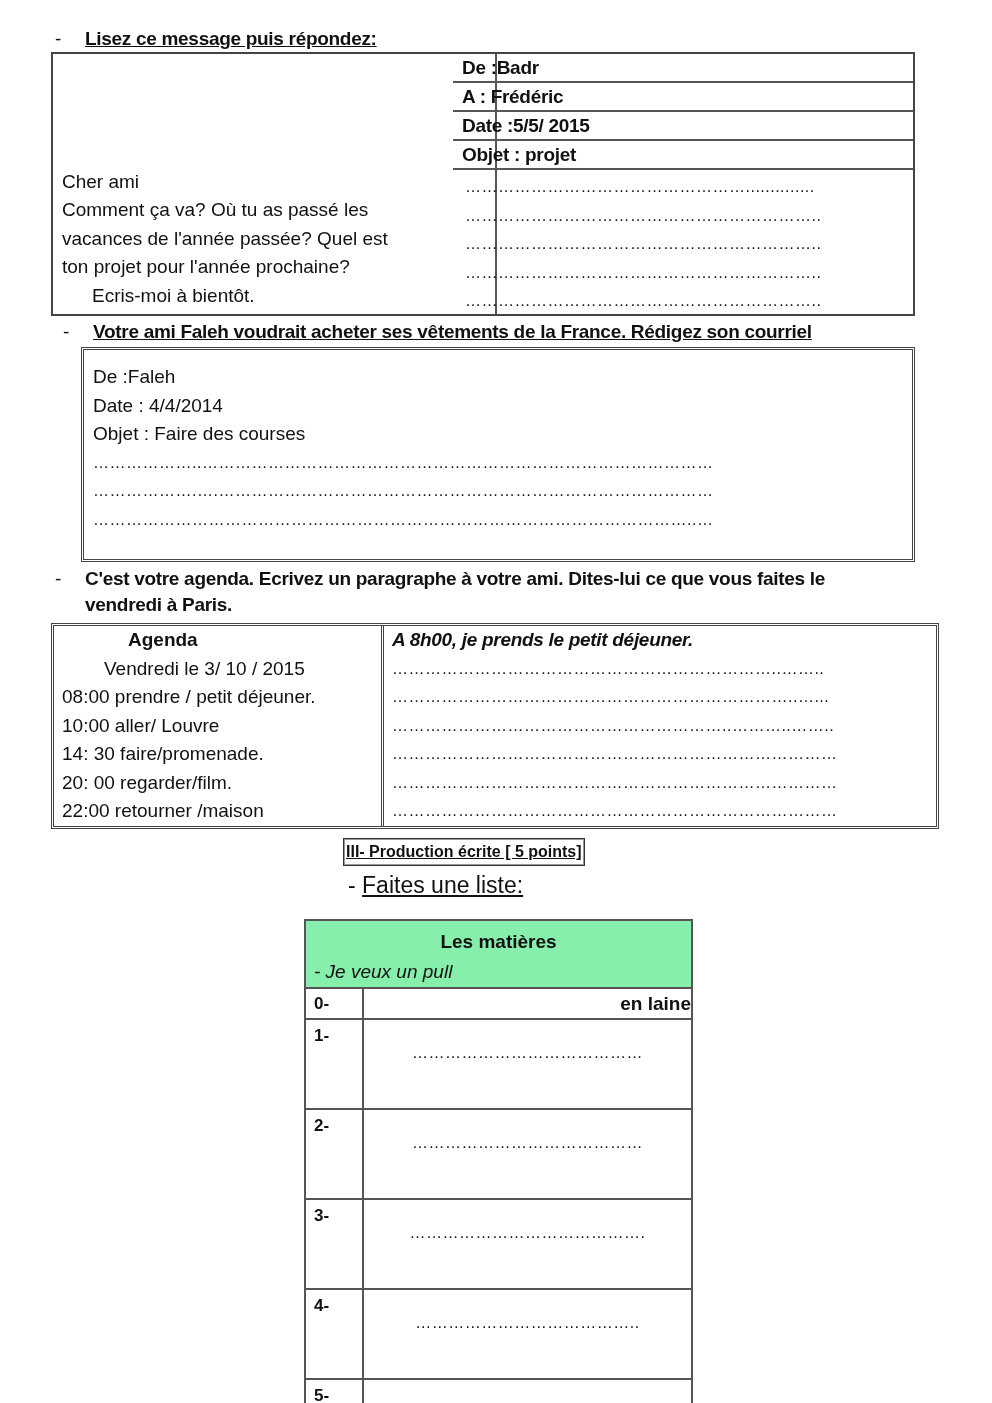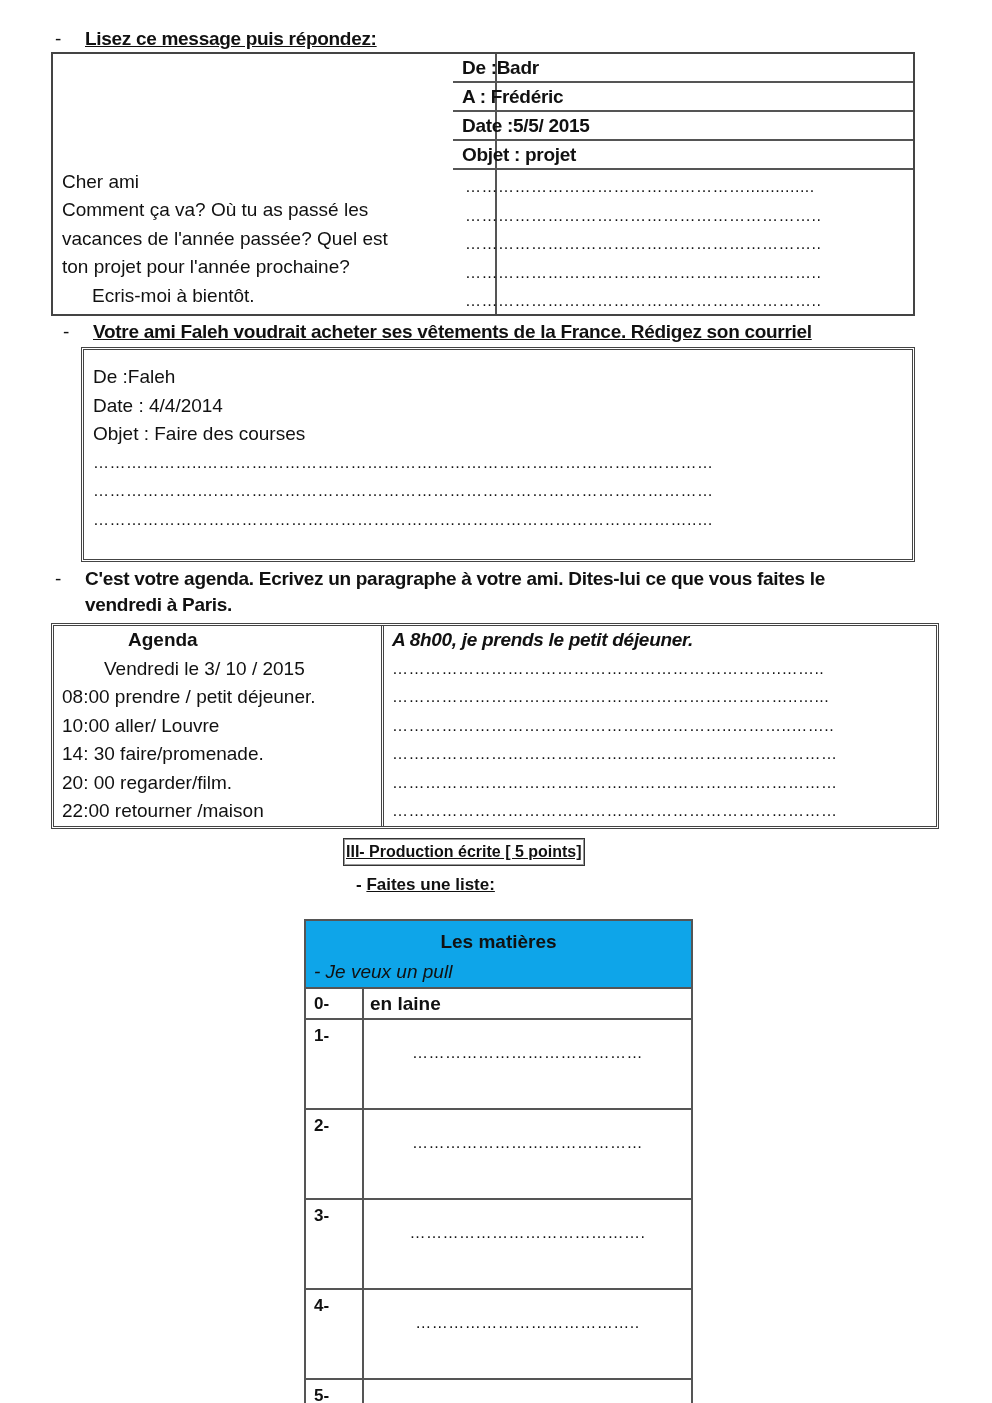--- a/index.html
+++ b/index.html
@@ -24,28 +24,28 @@
   #t2 { left:81px; top:347px; width:834px; height:215px; border:3px double #444; box-sizing:border-box; padding:13px 9px; font-size:19px; line-height:28.5px; }
 
   
   #t3 { left:51px; top:623px; width:888px; height:206px; border:3px double #444; box-sizing:border-box; }
   #t3 .left { position:absolute; left:0; top:0; width:330px; height:100%; border-right:3px double #444; box-sizing:border-box; padding-left:8px; font-size:19px; line-height:28.5px; }
   #t3 .right { position:absolute; left:330px; top:0; right:0; padding-left:8px; line-height:28.5px; }
   #t3 .ex { font-weight:bold; font-style:italic; font-size:19px; }
 
   
   #title3 { left:343px; top:838px; border:1px solid #333; box-shadow:0 0 0 1px #999 inset; padding:0 2px; font-weight:bold; font-size:16px; line-height:26px; text-decoration:underline; }
-  #faites { left:356px; top:871px; font-weight:bold; font-size:17px; line-height:28px; }
+  #faites { left:348px; top:871px; font-weight:normal; font-size:23px; line-height:28px; }
   #t4 { left:304px; top:919px; width:389px; border:2px solid #555; }
   #t4 td { border:2px solid #555; padding:0; vertical-align:top; }
-  #t4 .head { background:#0ea5e9; height:66px; position:relative; }
+  #t4 .head { background:#86efac; height:66px; position:relative; }
   #t4 .head .h { text-align:center; font-weight:bold; font-size:19px; padding-top:10px; }
   #t4 .head .s { font-style:italic; font-size:19px; padding-left:8px; margin-top:8px; }
   #t4 .num { width:58px; font-weight:bold; font-size:17px; padding-left:8px; padding-top:6px; box-sizing:border-box; }
-  #t4 .val { font-weight:bold; font-size:19px; padding-left:6px; }
+  #t4 .val { font-weight:bold; font-size:19px; padding-left:28px;text-align:right; }
   #t4 tr.r0 td { height:29px; line-height:29px; padding-top:0; }
   #t4 tr.rn td { height:64px; }
   #t4 .dl { text-align:center; padding-top:24px; }
 </style>
 </head>
 <body>
 
 <div class="abs instr" style="left:55px; top:26px;">
   <span class="dash">-</span><u class="cond">Lisez ce message puis répondez:</u>
 </div>

